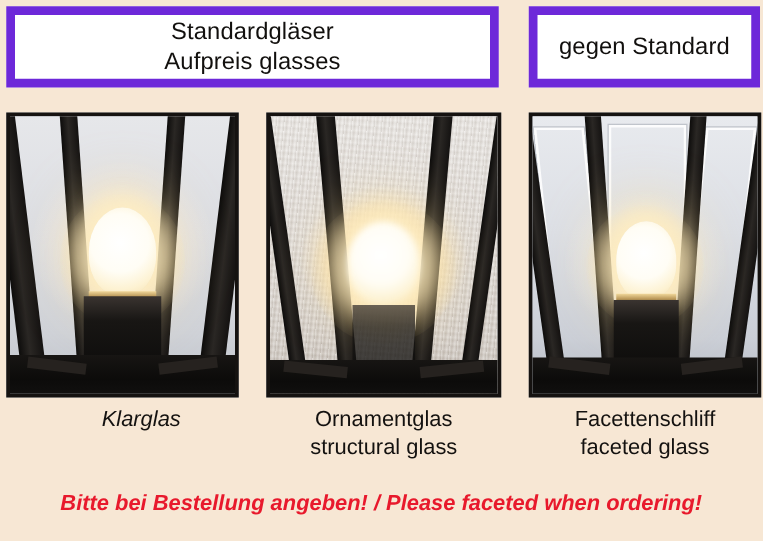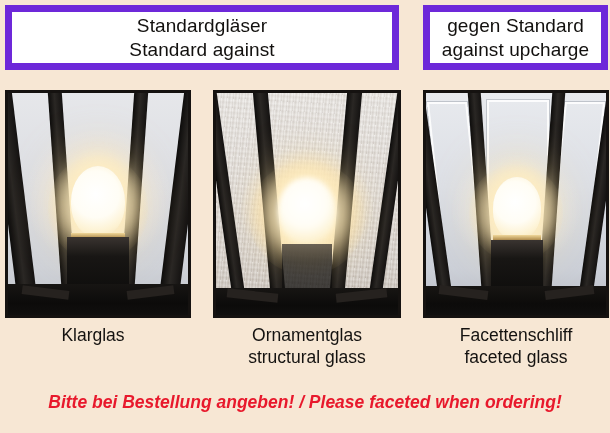--- a/index.html
+++ b/index.html
@@ -149,21 +149,21 @@
     position: absolute;
     top: 0;
     text-align: center;
     line-height: 1.25;
   }
   .caption .line {
     font-size: 17.5px;
     color: #141210;
     white-space: nowrap;
   }
-  #caption-1 { left: 0;   width: 186px; }
+  #caption-1 { left: 20px;   width: 186px; font-style: italic; }
   #caption-2 { left: 213px; width: 188px; }
   #caption-3 { left: 423px; width: 186px; }
 
   
   .footer-note {
     position: absolute;
     left: 0; top: 392px;
     width: 610px;
     text-align: center;
     font-size: 17.5px;
@@ -173,26 +173,25 @@
     white-space: nowrap;
   }
 </style>
 </head>
 <body>
 
 <div class="header-row">
 
   <div class="header-box" id="box-standard">
     <div class="line">Standardgläser</div>
-    <div class="line">Standard against</div>
+    <div class="line">Aufpreis glasses</div>
   </div>
 
   <div class="header-box" id="box-upcharge">
     <div class="line">gegen Standard</div>
-    <div class="line">against upcharge</div>
   </div>
 
 </div>
 
 <div class="photo-row">
 
   <div class="photo" id="photo-1">
     <div class="scene">
       <div class="glass-clear"></div>
 

